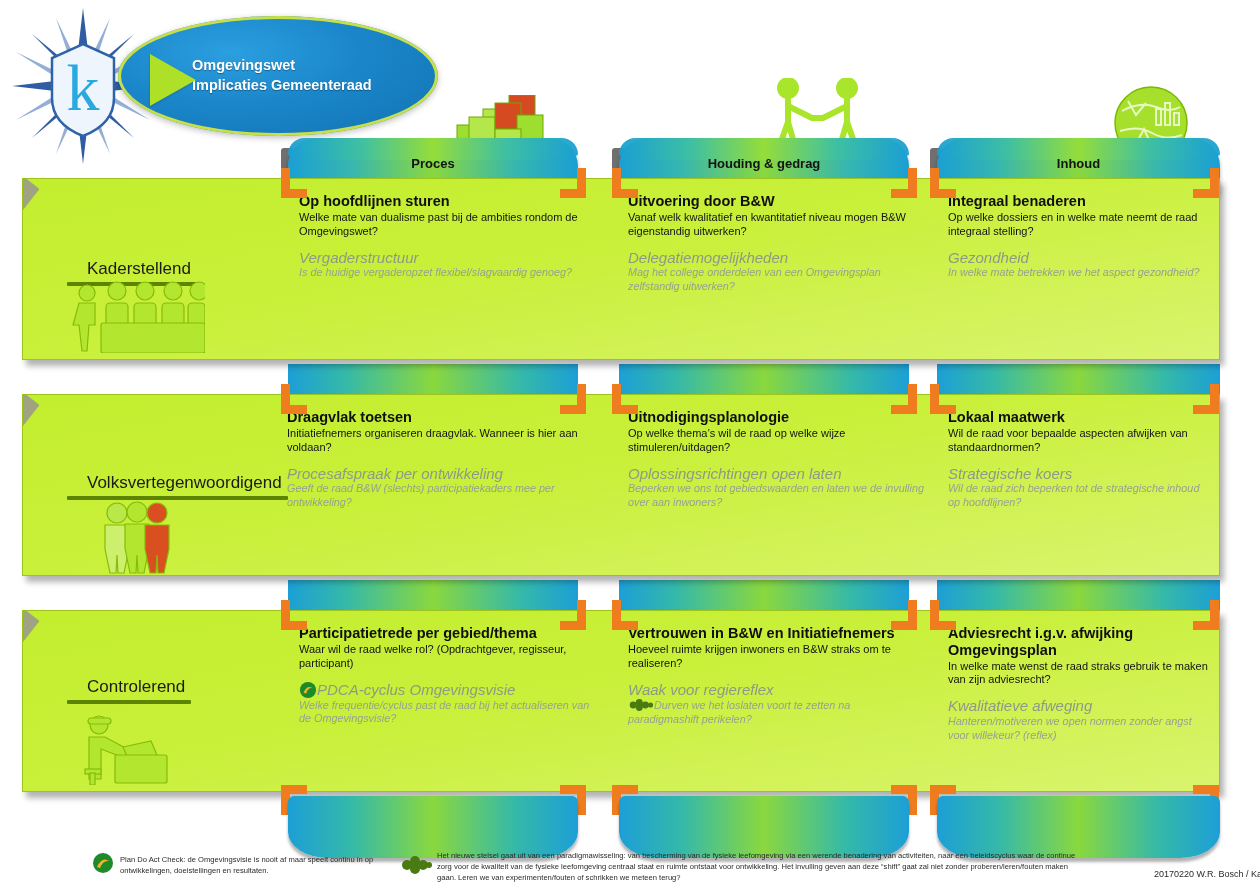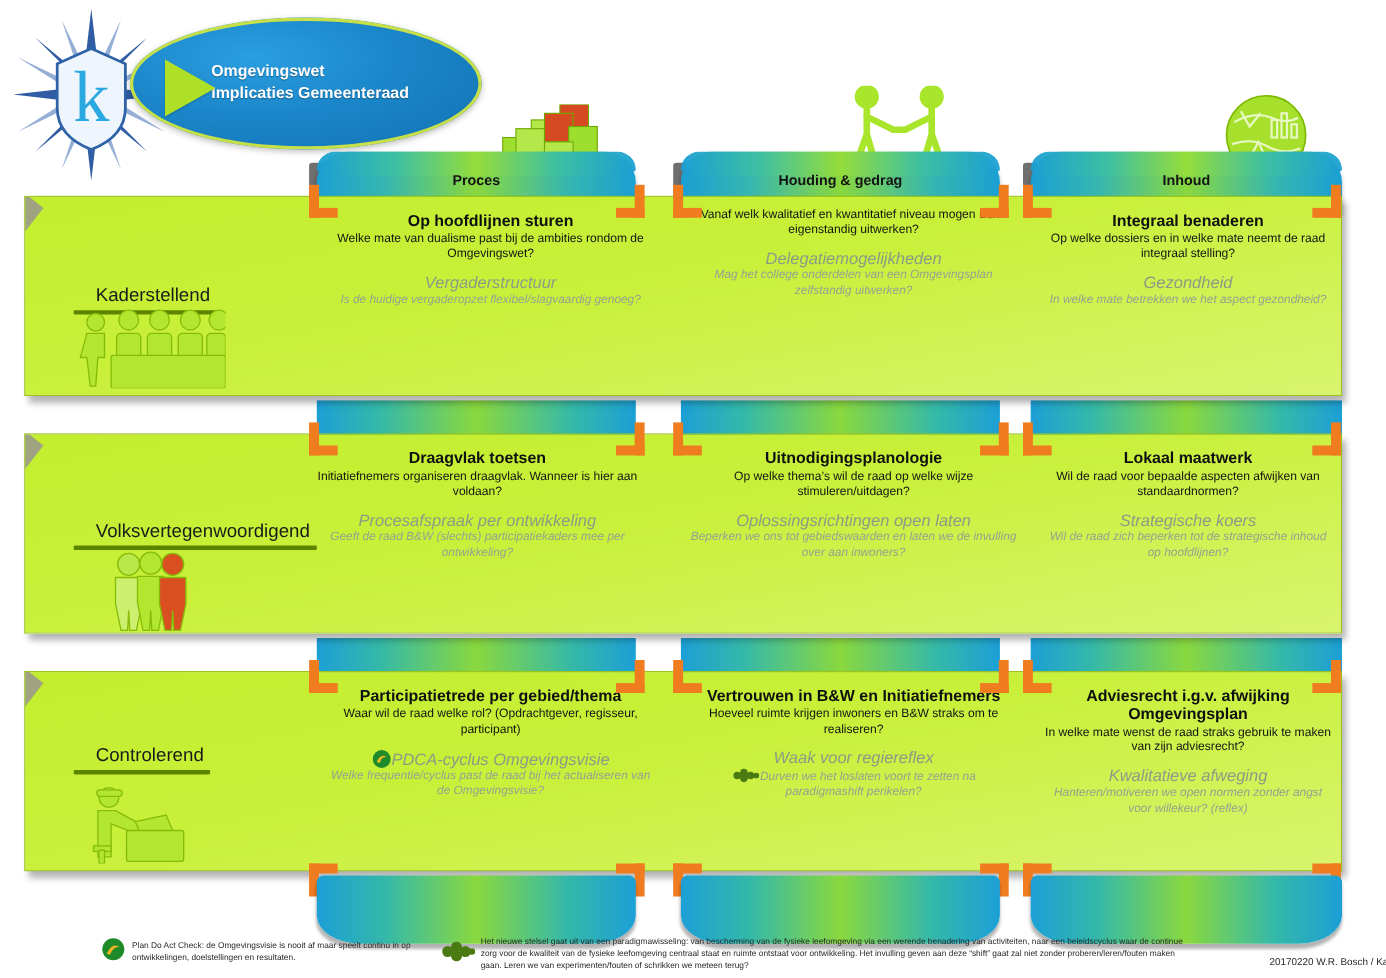--- a/index.html
+++ b/index.html
@@ -46,21 +46,21 @@
      border:1px solid #9cc41d;box-shadow:4px 6px 6px rgba(0,0,0,.30);}
   .slab-stripe{position:absolute;left:0;top:0;width:150px;height:100%;overflow:hidden;}
   .slab-stripe i{position:absolute;display:block;background:#9e9e86;opacity:.95;
      width:26px;height:300px;transform:rotate(38deg);transform-origin:top left;}
 
   .row-label{position:absolute;left:44px;font-size:17px;font-weight:normal;color:#1b1b1b;white-space:nowrap;}
   .row-label .txt{display:block;padding:0 6px 3px 20px;}
   .row-label .rule{display:block;height:4px;background:#5c8400;border-radius:1px;}
 
   
-  .cell{position:absolute;top:10px;height:164px;text-align:center;padding:0 8px;box-sizing:border-box;}
+  .cell{position:absolute;top:10px;height:164px;text-align:left;padding:0 8px;box-sizing:border-box;}
   .c-title{font-weight:bold;font-size:14.5px;line-height:1.16;color:#101010;margin:4px 0 1px;}
   .c-sub{font-size:11px;line-height:1.26;color:#141414;}
   .c-italic-title{font-style:italic;font-size:15px;color:#8d9a86;line-height:1.18;margin-top:10px;}
   .c-italic-sub{font-style:italic;font-size:10.8px;color:#96a290;line-height:1.26;}
 
   
   .bracket{position:absolute;width:26px;height:30px;}
   .bracket .v{position:absolute;left:0;top:0;width:9px;height:30px;background:#f07c20;}
   .bracket .h{position:absolute;left:0;bottom:0;width:26px;height:9px;background:#f07c20;}
   .bracket.flip .v{left:17px;}
@@ -211,20 +211,21 @@
     </svg>
   </div>
 
   <div class="cell" style="left:268px;width:310px;">
     <div class="c-title">Op hoofdlijnen sturen</div>
     <div class="c-sub">Welke mate van dualisme past bij de ambities rondom de Omgevingswet?</div>
     <div class="c-italic-title">Vergaderstructuur</div>
     <div class="c-italic-sub">Is de huidige vergaderopzet flexibel/slagvaardig genoeg?</div>
   </div>
   <div class="cell" style="left:597px;width:312px;">
+    <div class="c-title">Uitvoering door B&amp;W</div>
     <div class="c-sub">Vanaf welk kwalitatief en kwantitatief niveau mogen B&amp;W eigenstandig uitwerken?</div>
     <div class="c-italic-title">Delegatiemogelijkheden</div>
     <div class="c-italic-sub">Mag het college onderdelen van een Omgevingsplan zelfstandig uitwerken?</div>
   </div>
   <div class="cell" style="left:917px;width:280px;">
     <div class="c-title">Integraal benaderen</div>
     <div class="c-sub">Op welke dossiers en in welke mate neemt de raad integraal stelling?</div>
     <div class="c-italic-title">Gezondheid</div>
     <div class="c-italic-sub">In welke mate betrekken we het aspect gezondheid?</div>
   </div>

